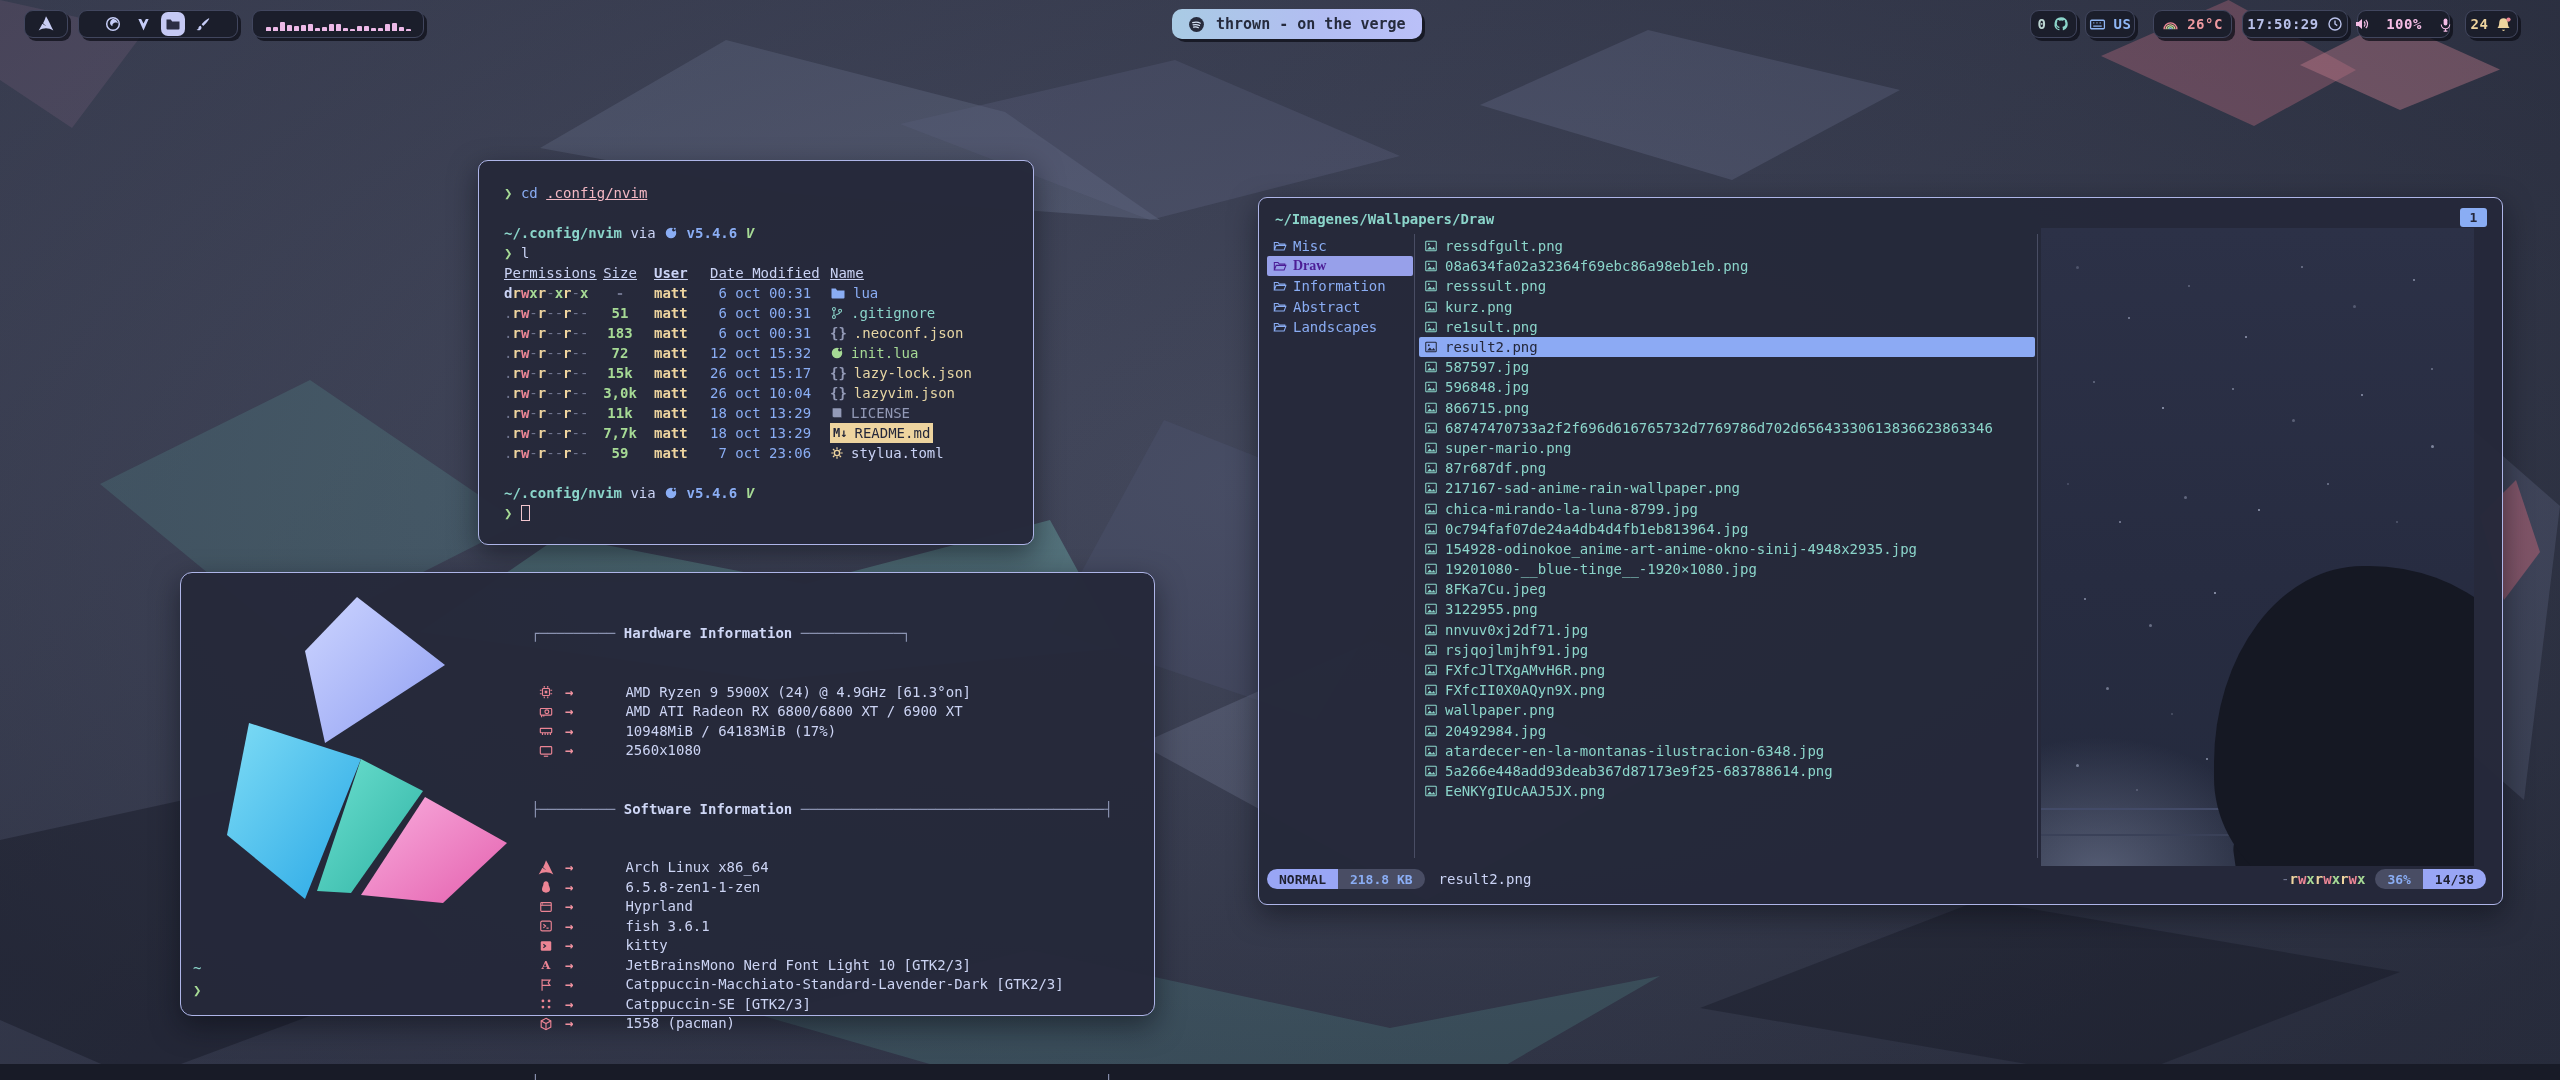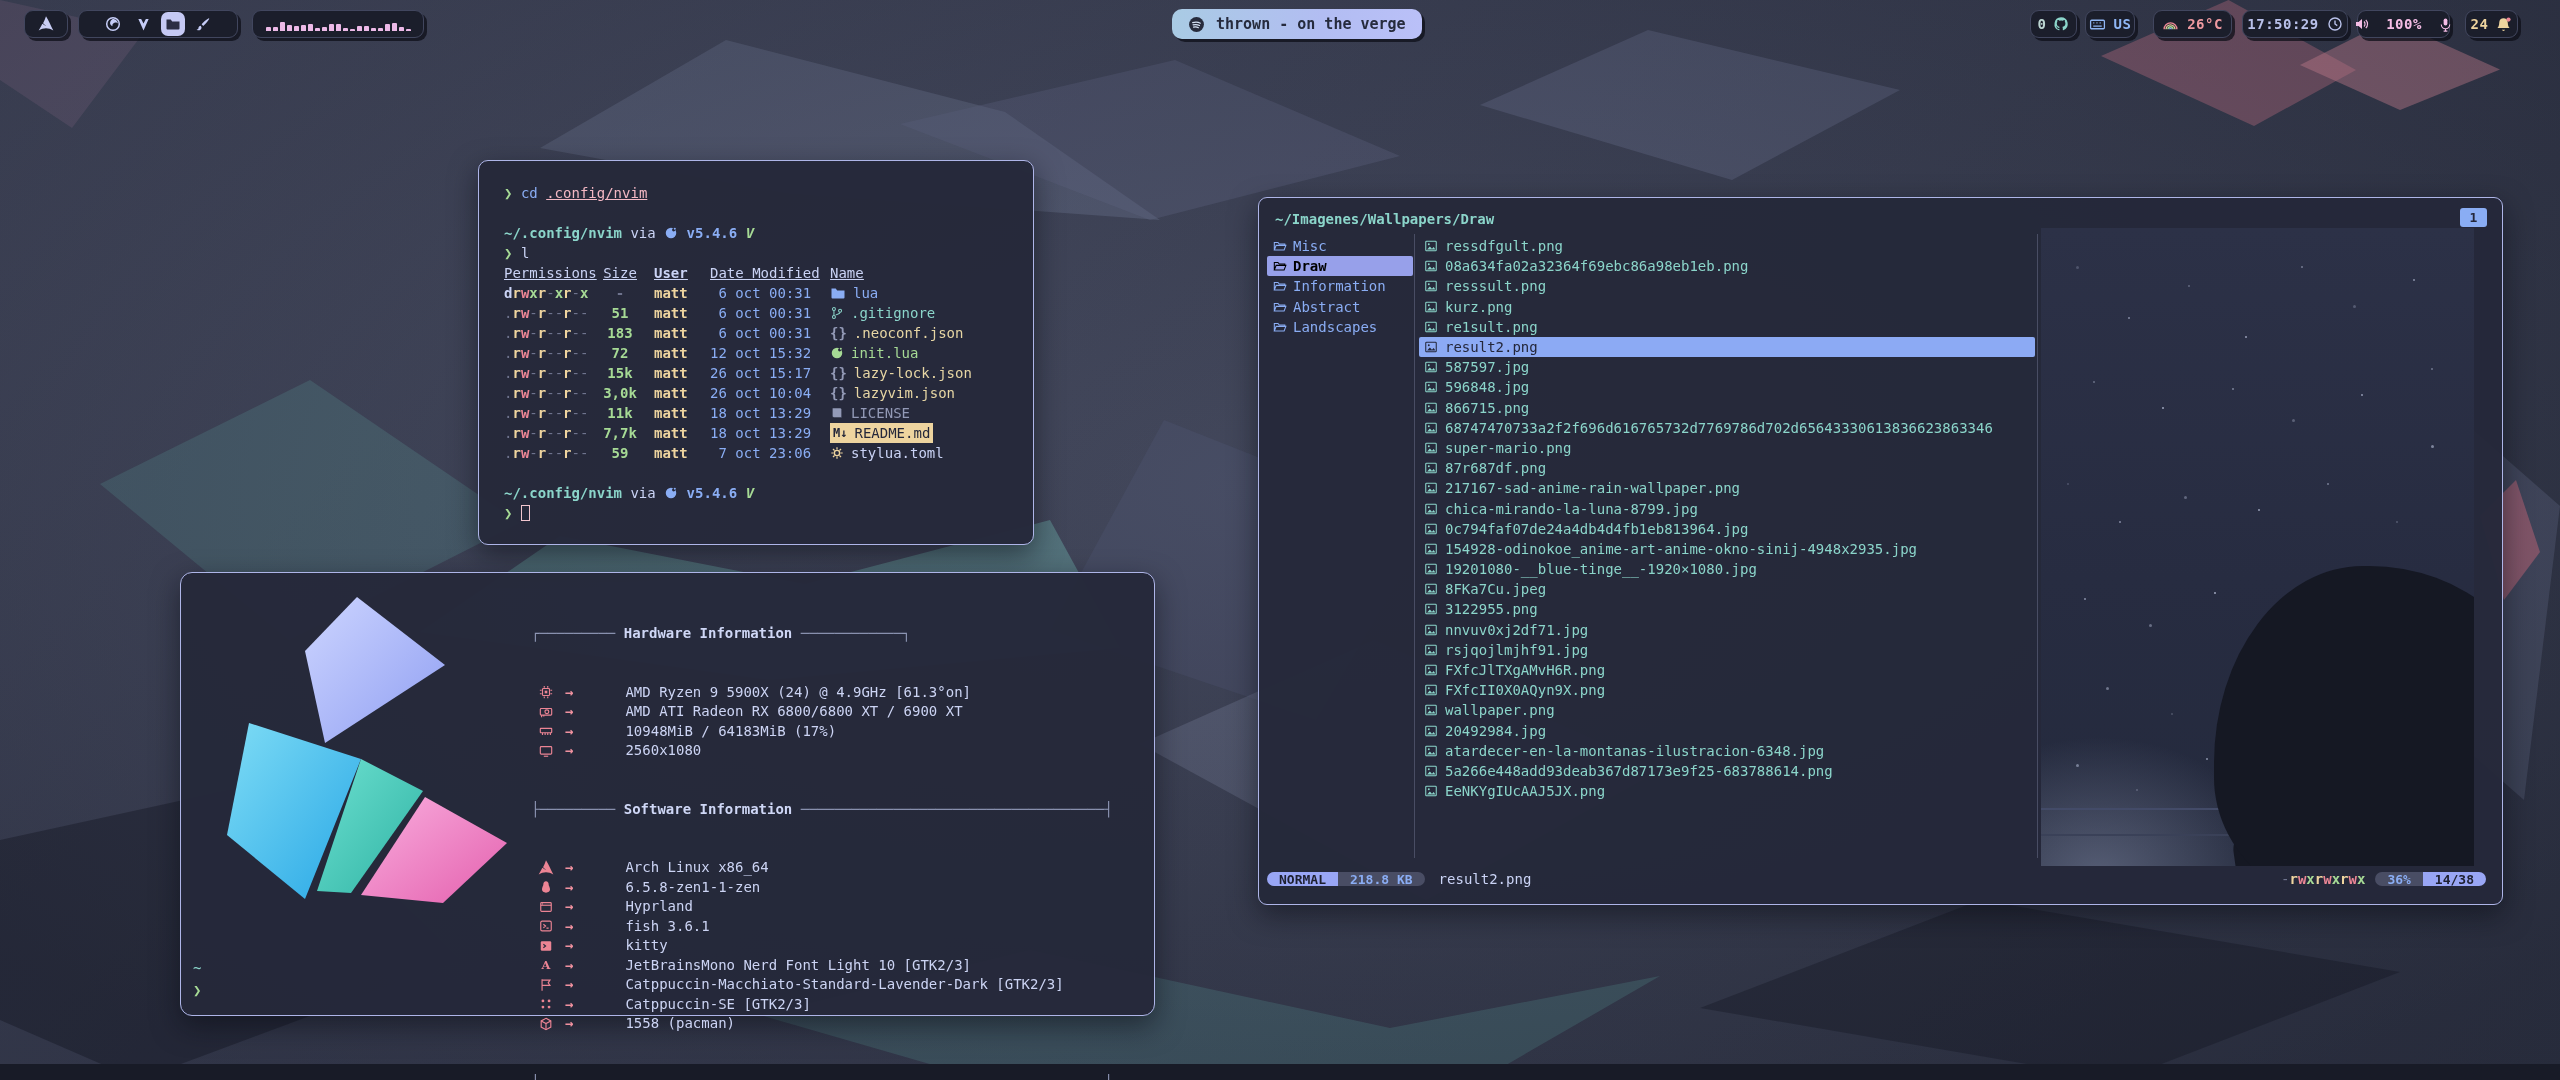--- a/index.html
+++ b/index.html
@@ -76,36 +76,36 @@
   #fetch-prompt { position:absolute; left:12px; bottom:14px; font-size:14px; line-height:22px; }
 
   
   #fm { left:1258px; top:197px; width:1245px; height:708px; border-radius:9px; font-size:14px; }
   #fm-path { position:absolute; left:16px; top:13px; color:#8bd5ca; font-weight:700; }
   #fm-tab { position:absolute; left:1201px; top:10px; width:27px; height:19px; background:#8aadf4;
     color:#24273a; font-weight:700; font-size:13px; display:flex; align-items:center; justify-content:center; border-radius:3px; }
   .vsep { position:absolute; top:36px; bottom:46px; width:1px; background:#494d64; }
   #fm-left { position:absolute; left:8px; top:38px; width:146px; }
   .fm-folder { display:flex; align-items:center; gap:6px; height:20.2px; color:#8aadf4; padding:0 6px; }
-  .fm-folder.sel { background:#97a0ea; color:#000000; border-radius:2px; font-weight:700; }
+  .fm-folder.sel { background:#97a0ea; color:#4c1d95; border-radius:2px; font-weight:700;font-family:Liberation Serif, serif; }
   #fm-files { position:absolute; left:160px; top:38px; width:616px; }
   .fm-file { display:flex; align-items:center; gap:7px; height:20.2px; color:#8bd5ca; padding:0 5px; white-space:nowrap; overflow:hidden; }
   .fm-file.sel { background:#8caaf4; color:#24273a; border-radius:2px; }
   #fm-preview { position:absolute; left:782px; top:30px; width:433px; height:638px; overflow:hidden;
     background:linear-gradient(180deg,#2c3147 0%,#272c41 55%,#242a3d 100%); }
   .star { position:absolute; background:#b7bfd8; border-radius:50%; }
   .sil { position:absolute; background:#151823; }
   #sil-hair { right:-70px; bottom:-60px; width:330px; height:360px; border-radius:46% 54% 42% 58% / 56% 44% 58% 42%; }
   #sil-shoulder { right:-20px; bottom:-40px; width:260px; height:120px; border-radius:40% 60% 10% 10%; transform:rotate(-8deg); }
   #pv-glow { position:absolute; left:-20px; bottom:-10px; width:260px; height:140px;
     background:radial-gradient(ellipse at 30% 100%, rgba(160,170,200,0.4), transparent 70%); }
   #pv-rail { position:absolute; left:0; bottom:56px; width:62%; height:2px; background:#434b68; }
   #pv-rail2 { position:absolute; left:0; bottom:30px; width:55%; height:2px; background:#3a4158; }
   #fm-status { position:absolute; left:8px; right:16px; bottom:14px; height:22px; display:flex; align-items:center; }
-  .chip { height:14px; display:flex; align-items:center; padding:0 12px; font-size:13px; font-weight:700; }
+  .chip { height:20px; display:flex; align-items:center; padding:0 12px; font-size:13px; font-weight:700; }
   #chip-mode { background:#99a6f5; color:#1e2030; border-radius:11px 0 0 11px; }
   #chip-size { background:#494d64; color:#8aadf4; border-radius:0 11px 11px 0; }
   #status-file { margin-left:14px; color:#cad3f5; font-size:14px; }
   #status-right { margin-left:auto; display:flex; align-items:center; }
   #status-perms { font-size:14px; margin-right:10px; }
   #chip-pct { background:#494d64; color:#8aadf4; border-radius:11px 0 0 11px; }
   #chip-pos { background:#99a6f5; color:#1e2030; border-radius:0 11px 11px 0; }
 
   
   #notification { left:2079px; top:967px; width:462px; height:98px; background:#262939;

